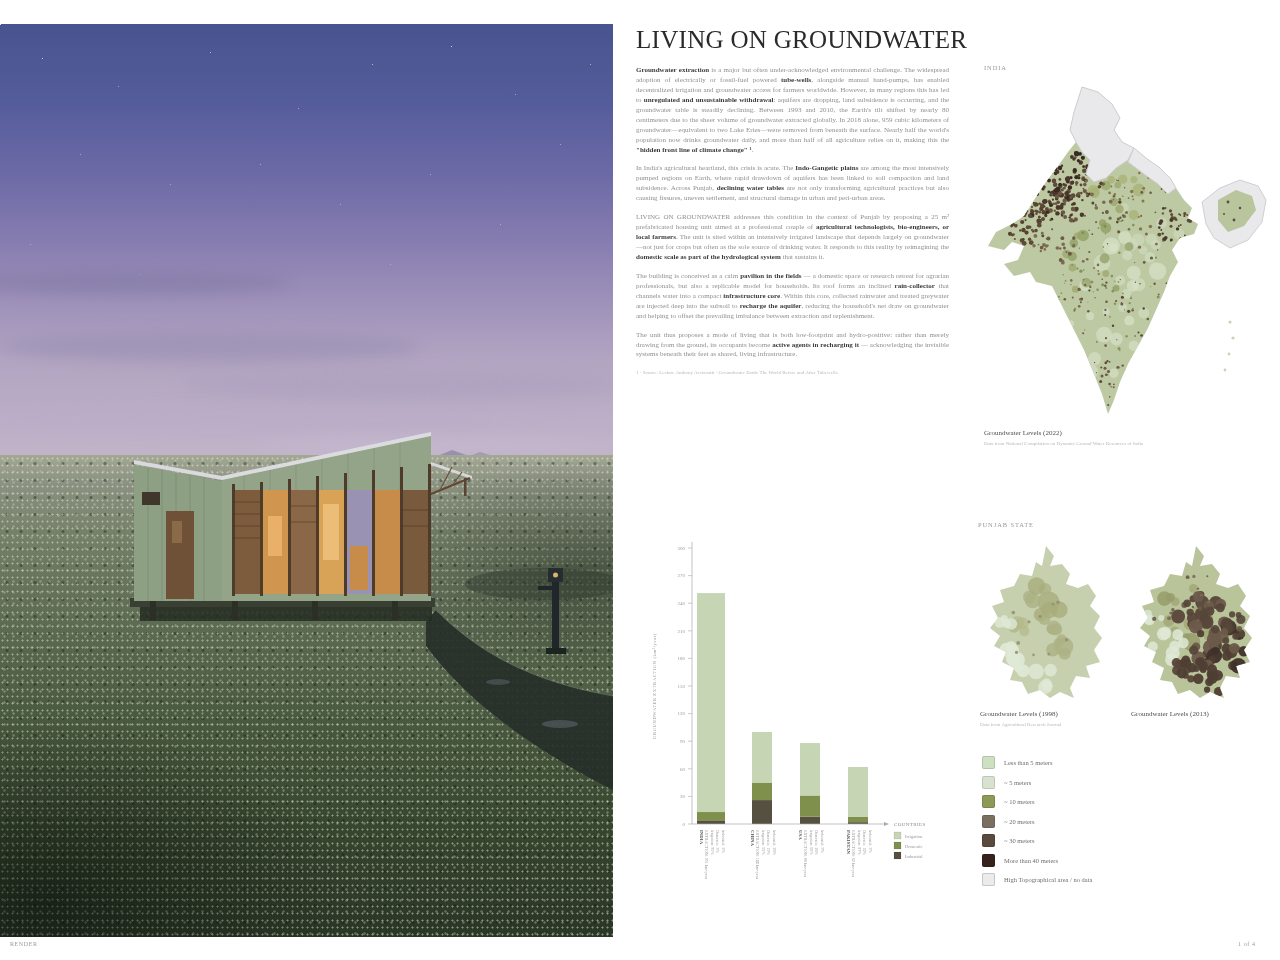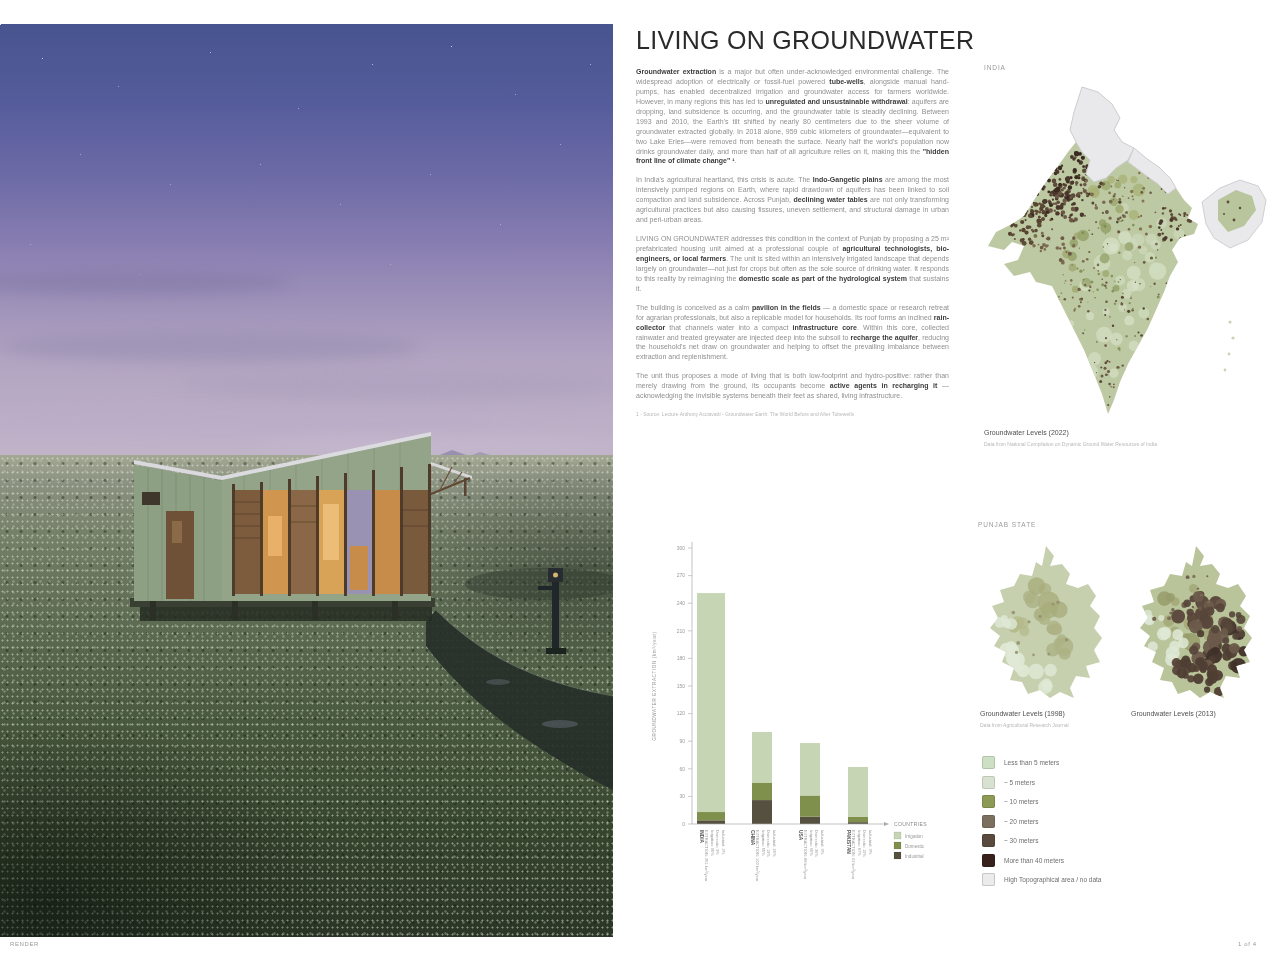--- a/index.html
+++ b/index.html
@@ -1,17 +1,17 @@
 <!DOCTYPE html>
 <html><head>
 <meta charset="utf-8">
 <style>
   html,body{margin:0;padding:0;background:#ffffff;}
   .board{position:relative;width:1280px;height:960px;background:#ffffff;overflow:hidden;
-         font-family:Liberation Sans, sans-serif;}
+         font-family:Liberation Serif, serif;}
 
   
   .photo{position:absolute;left:0;top:24px;width:613px;height:913px;overflow:hidden;background:#47548f;}
   .sky{position:absolute;left:0;top:0;width:613px;height:431px;
        background:linear-gradient(180deg,#47548f 0%,#555c9b 18%,#6c6aa6 35%,#867cb0 50%,#9f92ba 65%,#b2a5c2 78%,#c1b4c9 100%);}
   .stars{position:absolute;inset:0;}
   .stars::after{content:"";position:absolute;left:0;top:0;width:1px;height:1px;background:#fff;opacity:.9;
     box-shadow:42px 34px 0 rgba(255,255,255,.75),118px 62px 0 rgba(255,255,255,.5),210px 28px 0 rgba(255,255,255,.7),
     298px 84px 0 rgba(255,255,255,.5),372px 40px 0 rgba(255,255,255,.65),451px 22px 0 rgba(255,255,255,.8),
     515px 70px 0 rgba(255,255,255,.5),560px 120px 0 rgba(255,255,255,.45),80px 130px 0 rgba(255,255,255,.45),

